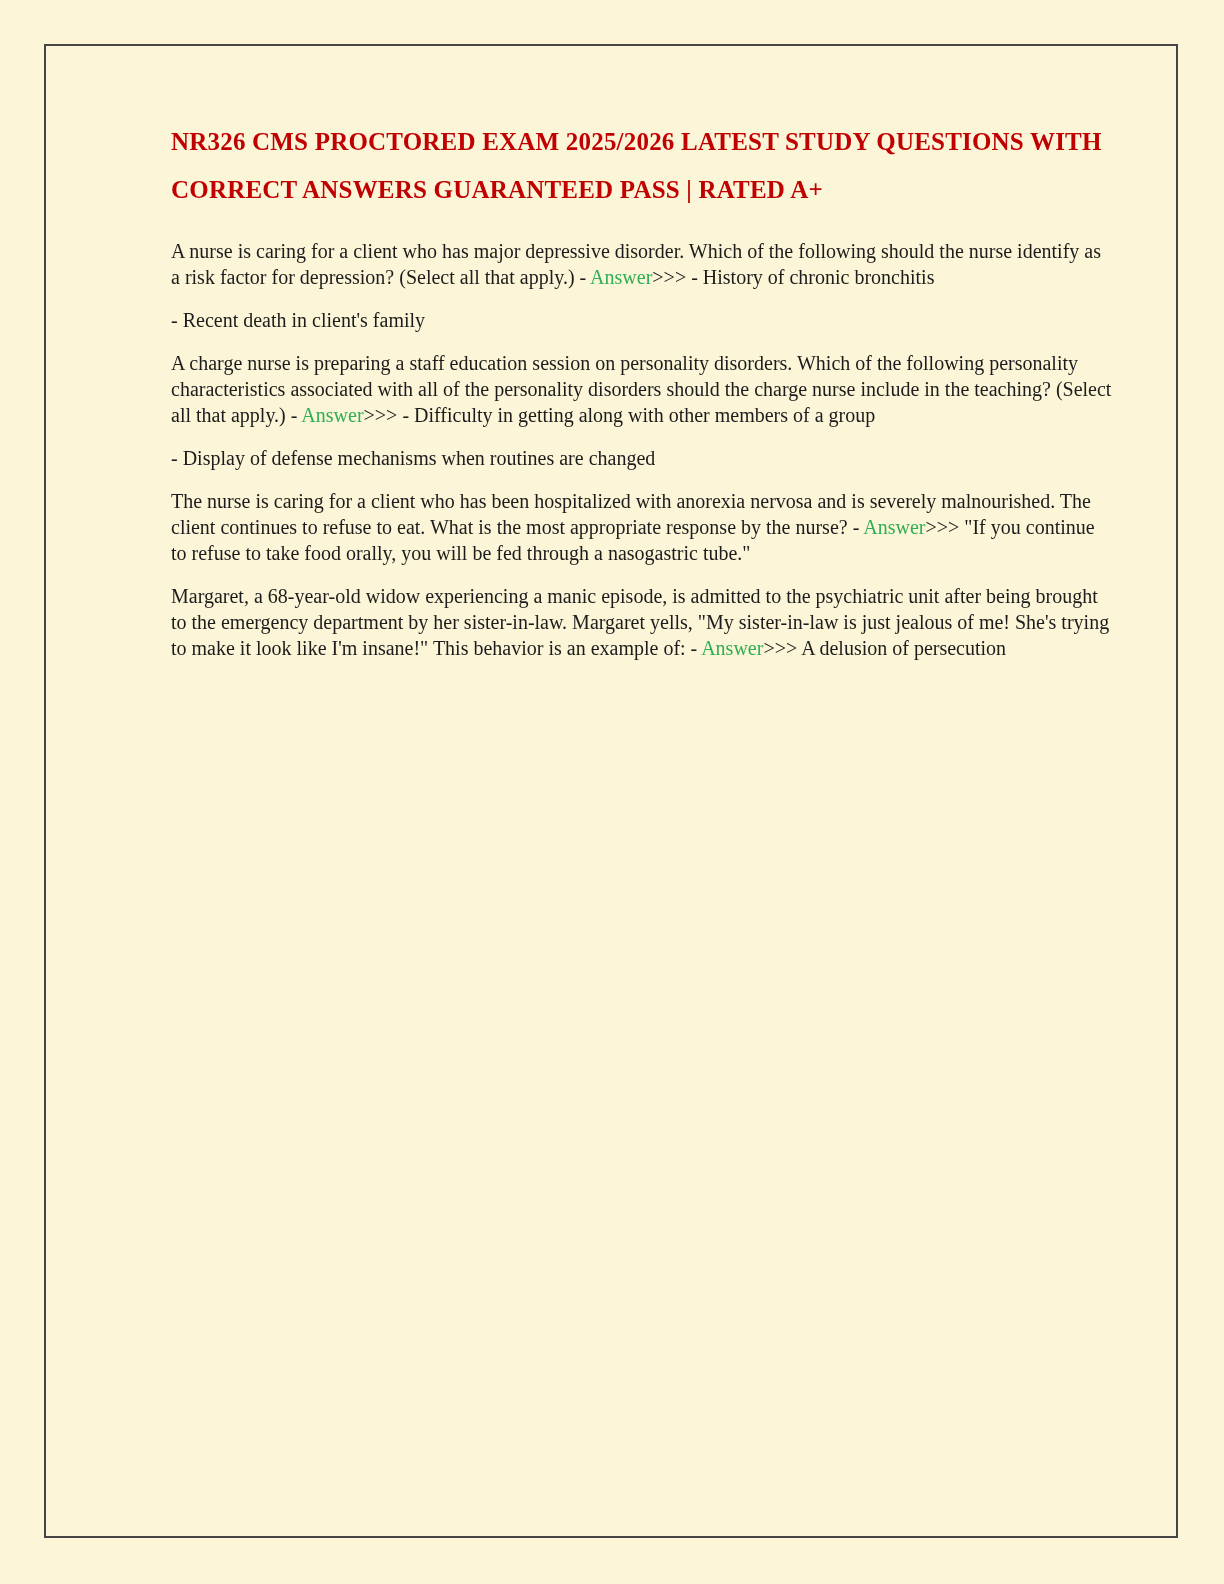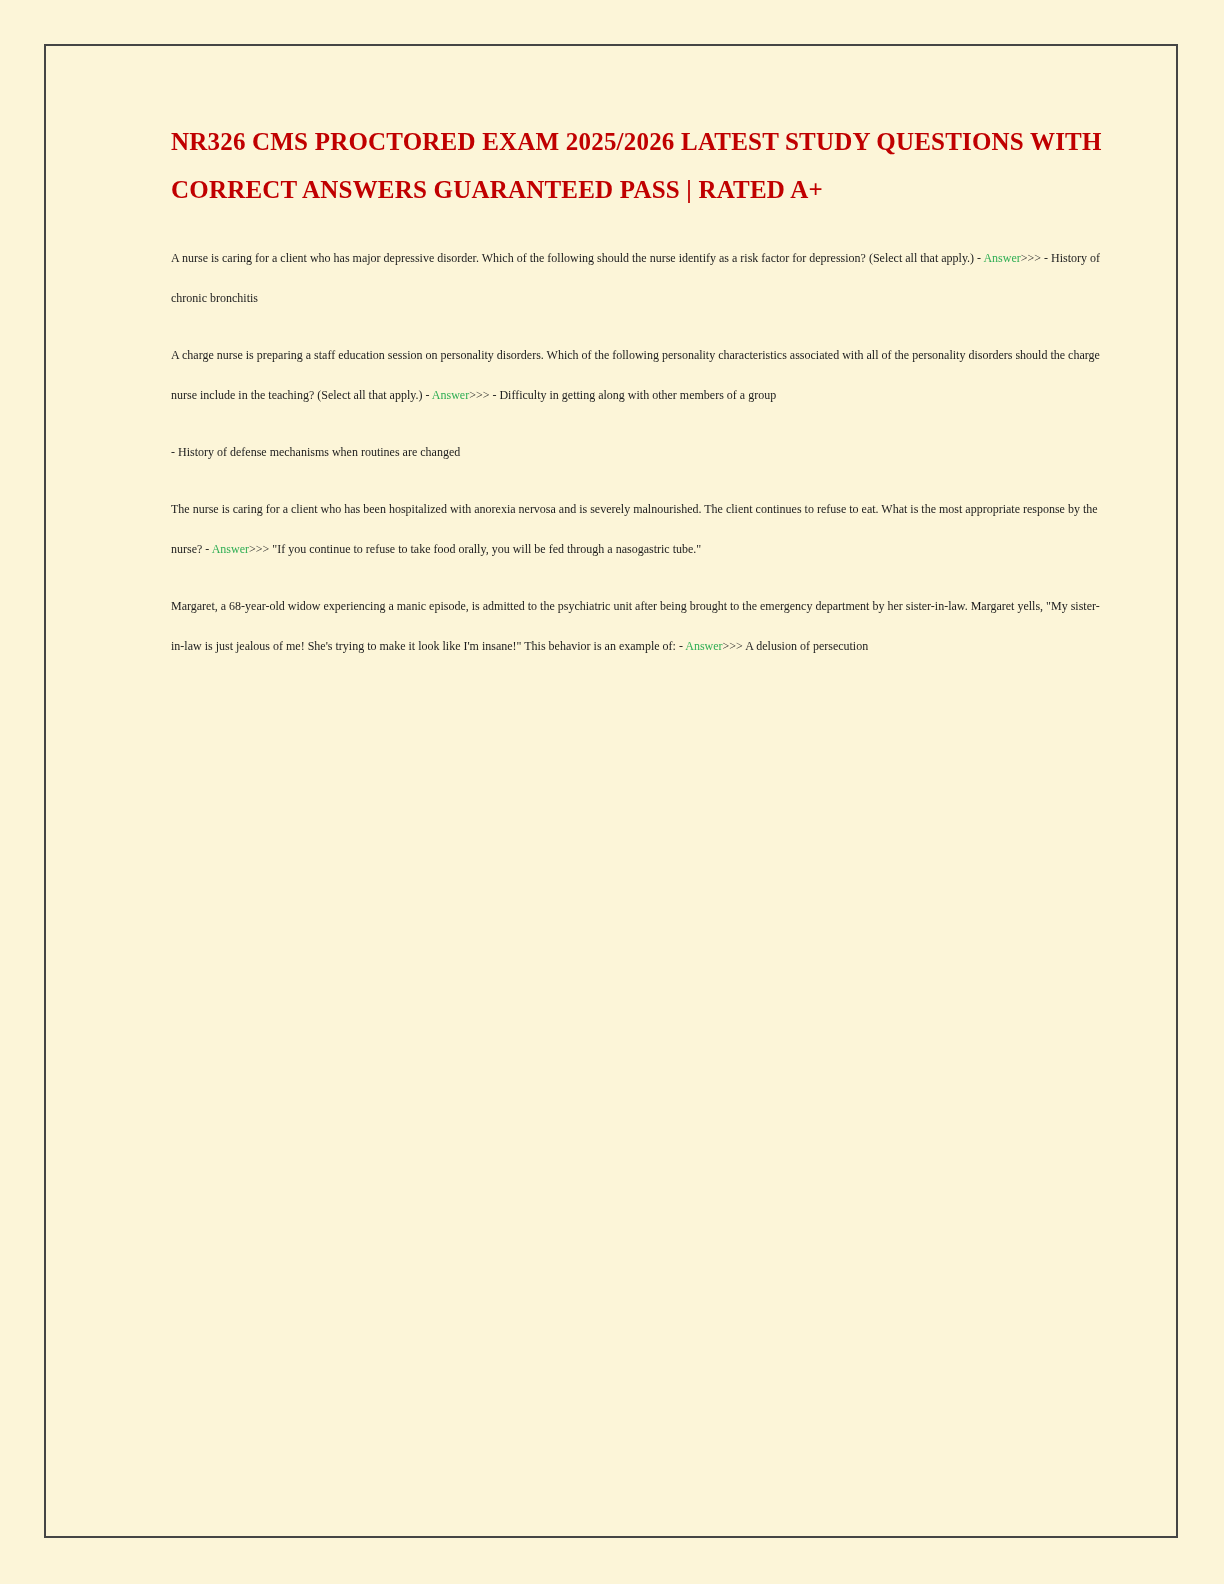--- a/index.html
+++ b/index.html
@@ -36,35 +36,36 @@
   h1.doc-title{
     color:var(--title-color);
     font-size:25px;
     font-weight:bold;
     line-height:48px;
     margin:0 0 24px 0;
     letter-spacing:0.2px;
   }
   p.para{
     color:var(--body-color);
-    font-size:12px;
-    line-height:40px;
+    font-size:20px;
+    line-height:26px;
     margin:0 0 17px 0;
   }
   p.para .answer{
     color:var(--answer-color);
   }
 </style>
 </head>
 <body>
 
 <div class="page-frame"></div>
 
 <div class="content">
   <h1 class="doc-title">NR326 CMS PROCTORED EXAM 2025/2026 LATEST STUDY QUESTIONS WITH CORRECT ANSWERS GUARANTEED PASS | RATED A+</h1>
   <div id="paragraphs">
       <p class="para"><span>A nurse is caring for a client who has major depressive disorder. Which of the following should the nurse identify as a risk factor for depression? (Select all that apply.) - </span><span class="answer">Answer</span><span>&gt;&gt;&gt; - History of chronic bronchitis</span></p>
+      <p class="para"><span>- Recent death in client's family</span></p>
       <p class="para"><span>A charge nurse is preparing a staff education session on personality disorders. Which of the following personality characteristics associated with all of the personality disorders should the charge nurse include in the teaching? (Select all that apply.) - </span><span class="answer">Answer</span><span>&gt;&gt;&gt; - Difficulty in getting along with other members of a group</span></p>
-      <p class="para"><span>- History of defense mechanisms when routines are changed</span></p>
+      <p class="para"><span>- Display of defense mechanisms when routines are changed</span></p>
       <p class="para"><span>The nurse is caring for a client who has been hospitalized with anorexia nervosa and is severely malnourished. The client continues to refuse to eat. What is the most appropriate response by the nurse? - </span><span class="answer">Answer</span><span>&gt;&gt;&gt; "If you continue to refuse to take food orally, you will be fed through a nasogastric tube."</span></p>
       <p class="para"><span>Margaret, a 68-year-old widow experiencing a manic episode, is admitted to the psychiatric unit after being brought to the emergency department by her sister-in-law. Margaret yells, "My sister-in-law is just jealous of me! She's trying to make it look like I'm insane!" This behavior is an example of: - </span><span class="answer">Answer</span><span>&gt;&gt;&gt; A delusion of persecution</span></p>
     </div>
 </div>
 
 </body></html>

